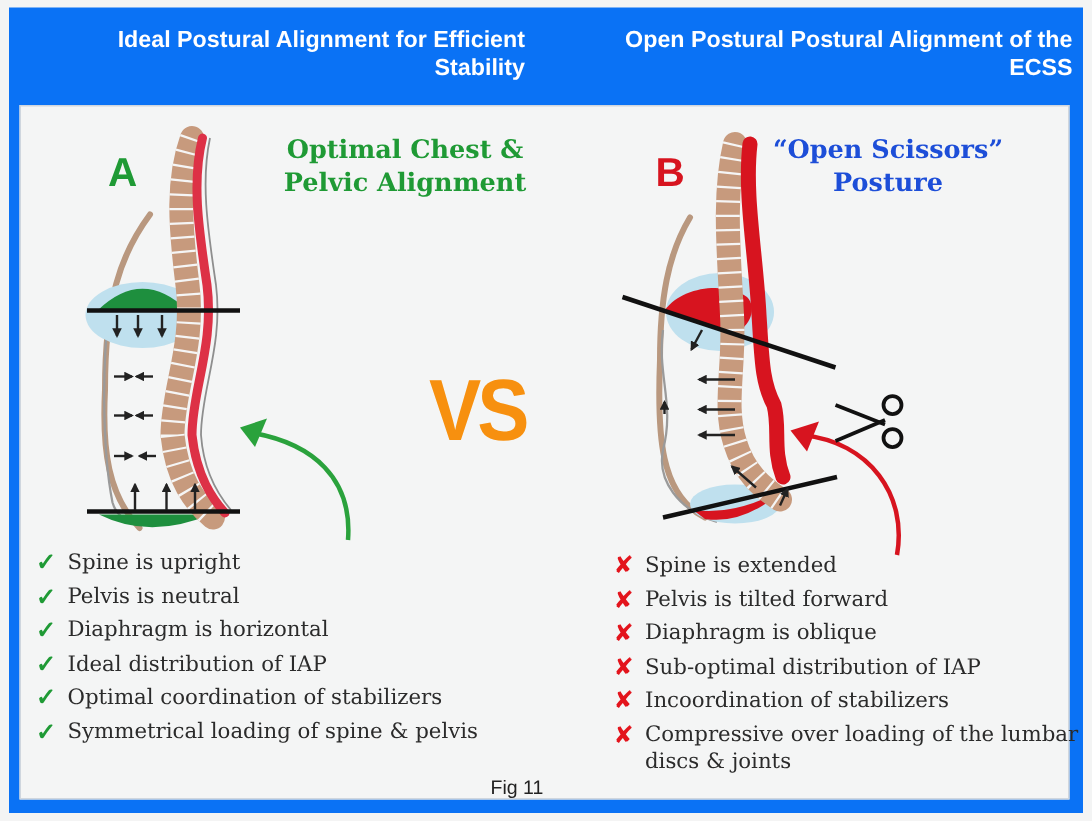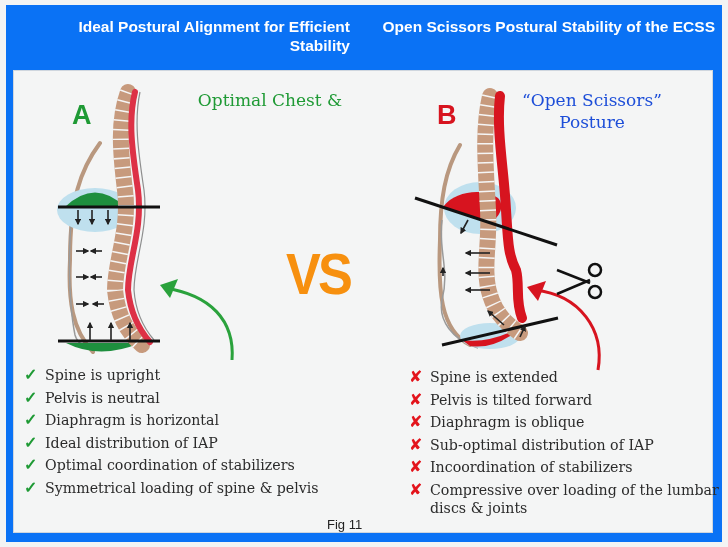--- a/index.html
+++ b/index.html
@@ -5,41 +5,41 @@
   html, body { margin: 0; padding: 0; }
   body { width: 728px; height: 547px; background: #f3f4f4; position: relative; overflow: hidden; font-family: "Liberation Sans", sans-serif; }
   .frame { position: absolute; left: 6px; top: 5px; width: 716px; height: 537px; background: #0a72f5; }
   .panel { position: absolute; left: 13px; top: 70px; width: 700px; height: 463px; background: #f4f5f5; border: 1px solid #cfd6de; box-sizing: border-box; }
   .hdr { position: absolute; top: 17px; color: #ffffff; font-weight: bold; font-size: 15.5px; line-height: 19px; text-align: right; }
   .hdr-left { left: 20px; width: 330px; }
   .hdr-right { left: 375px; width: 340px; }
   .letter { position: absolute; font-family: "Liberation Sans", sans-serif; font-weight: bold; font-size: 27px; }
   .letter-a { left: 72px; top: 100px; color: #1f9a35; }
   .letter-b { left: 437px; top: 100px; color: #d7141f; }
-  .subtitle { position: absolute; font-family: "DejaVu Serif", serif; font-weight: normal; font-size: 17px; line-height: 22px; text-align: center; }
+  .subtitle { position: absolute; font-family: "DejaVu Serif", serif; font-weight: bold; font-size: 17px; line-height: 22px; text-align: center; }
   .sub-a { left: 160px; top: 89px; width: 220px; color: #1f9a35; }
   .sub-b { left: 492px; top: 89px; width: 200px; color: #1d4ed8; text-align: center; }
   .vs { position: absolute; left: 286px; top: 240px; font-family: "Liberation Sans", sans-serif; font-weight: bold; font-size: 58px; color: #f7900f; letter-spacing: -3px; transform: scaleX(0.9); transform-origin: left top; }
   .list { position: absolute; margin: 0; padding: 0; list-style: none; font-family: "DejaVu Serif", serif; font-size: 14.2px; color: #2b2b2b; line-height: 22.5px; }
   .list-a { left: 24px; top: 364px; width: 310px; }
   .list-b { left: 409px; top: 366px; width: 310px; }
   .list li { position: relative; padding-left: 21px; }
   .list li .mark { position: absolute; left: 0; top: 0; font-weight: bold; font-size: 16px; }
   .list-a .mark { color: #1f9a35; }
   .list-b .mark { color: #e3141c; font-family: "DejaVu Sans", sans-serif; font-size: 15px; }
   .list li .txt { display: block; line-height: 18px; padding-top: 2px; padding-bottom: 2.5px; }
   .fig { position: absolute; left: 327px; top: 517px; font-size: 13px; color: #222; text-align: right; }
   svg.illus { position: absolute; left: 0; top: 0; }
 </style>
 </head>
 <body>
 
 <div class="frame"></div>
 <div class="hdr hdr-left">Ideal Postural Alignment for Efficient Stability</div>
-<div class="hdr hdr-right">Open Scissors Postural Stability of the ECSS</div>
+<div class="hdr hdr-right">Open Postural Postural Alignment of the ECSS</div>
 <div class="panel"></div>
 
 <svg class="illus" width="728" height="547">
   <defs>
     <marker id="ah" viewBox="0 0 10 10" refX="8" refY="5" markerWidth="4" markerHeight="4" orient="auto">
       <path d="M0,0 L10,5 L0,10 z" fill="#222"></path>
     </marker>
   </defs>
 
   <g>
@@ -112,20 +112,21 @@
       <line x1="557" y1="294" x2="590" y2="280"></line>
       <circle cx="595" cy="270" r="6"></circle>
       <circle cx="595" cy="292" r="6"></circle>
     </g>
   </g>
 </svg>
 
 <div class="letter letter-a">A</div>
 <div class="subtitle sub-a">
   <div>Optimal Chest &amp;</div>
+  <div>Pelvic Alignment</div>
 </div>
 
 <div class="letter letter-b">B</div>
 <div class="subtitle sub-b">
   <div>“Open Scissors”</div>
   <div>Posture</div>
 </div>
 
 <div class="vs">VS</div>
 

